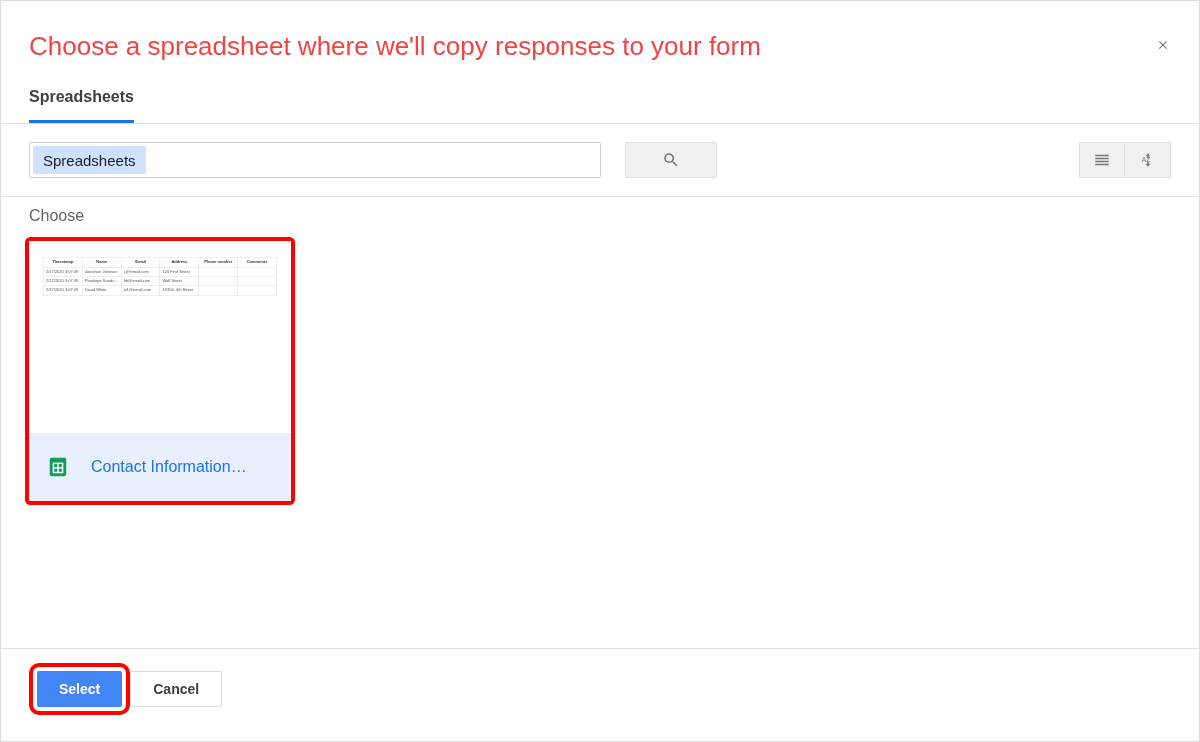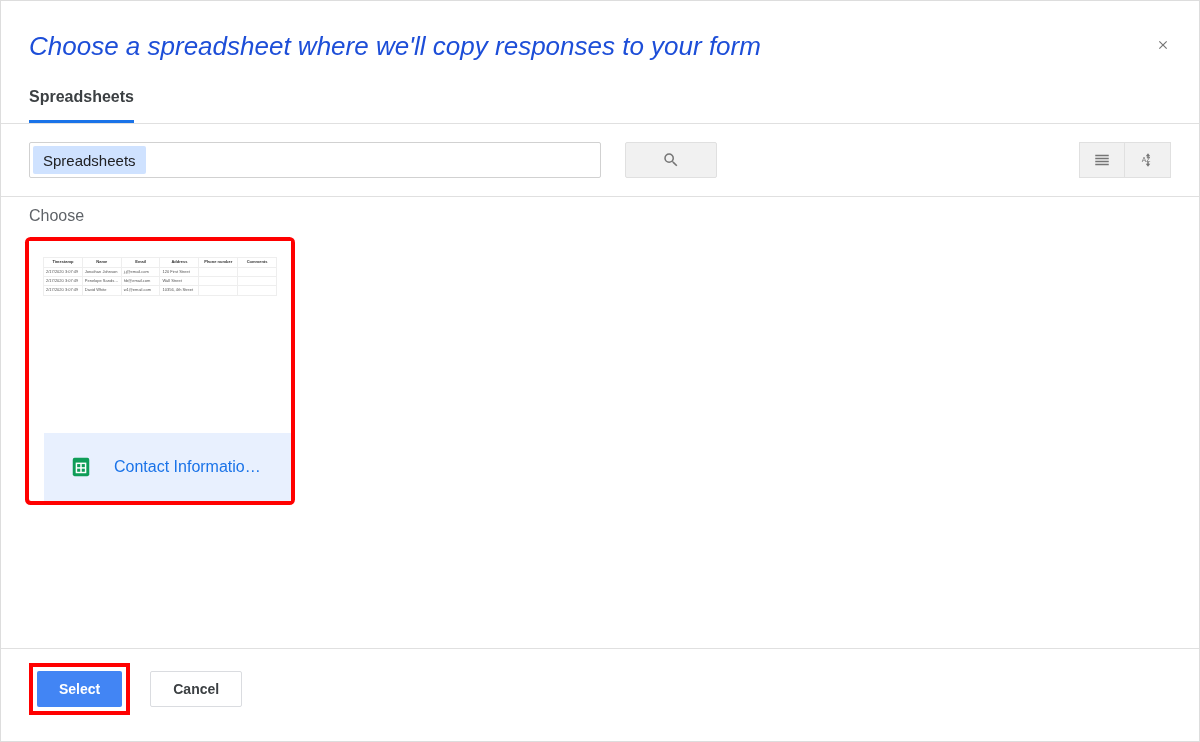--- a/index.html
+++ b/index.html
@@ -22,24 +22,23 @@
     display: flex;
     flex-direction: column;
   }
 
   
   .header {
     padding: 30px 28px 0 28px;
   }
   .title {
     font-size: 26px;
-    color: #1d4ed8;
+    color: #ef4444;
     font-weight: 400;
     line-height: 1.2;
-    font-style: italic;
   }
   .close-btn {
     position: absolute;
     top: 30px;
     right: 22px;
     width: 28px;
     height: 28px;
     display: flex;
     align-items: center;
     justify-content: center;
@@ -177,23 +176,22 @@
     text-overflow: ellipsis;
   }
   .mini-table th {
     font-weight: 700;
     color: #333;
   }
   .file-meta {
     height: 68px;
     display: flex;
     align-items: center;
-    padding: 0 26px;
+    padding: 0 18px;
     background: #e8f0fe; 
-    margin-left: 15px;
   }
   .sheets-icon {
     width: 22px;
     height: 22px;
     margin-right: 22px;
   }
   .file-name {
     color: #1a73e8;
     font-size: 16px;
     white-space: nowrap;
@@ -214,31 +212,30 @@
     border-radius: 2px;
     font-size: 14px;
     display: flex;
     align-items: center;
     justify-content: center;
     cursor: pointer;
   }
   .btn-primary-wrap {
     padding: 4px;
     border: 4px solid #ff0000;
-    border-radius: 0;
+    border-radius: 10px;
     margin-left: 8px;
   }
   .btn-primary {
     background: #4285f4;
     color: #fff;
     font-weight: 700;
     border: none;
   }
   .btn-secondary {
-    margin-left: 20px;
     background: #fff;
     color: #3c4043;
     font-weight: 700;
     border: 1px solid #dadce0;
   }
 </style>
 </head>
 <body>
 
 <div class="dialog">

